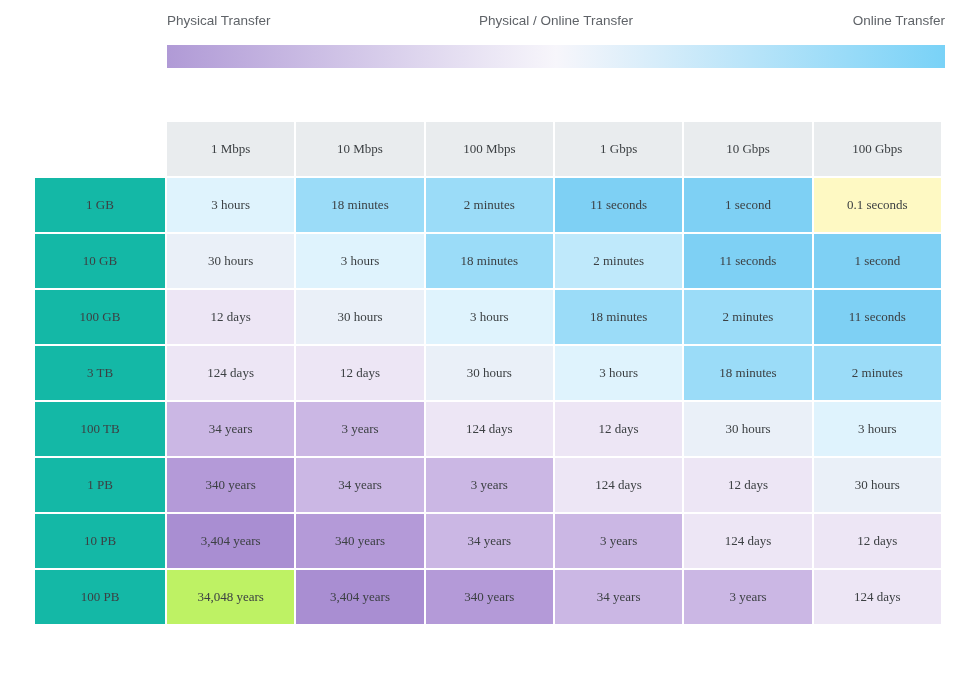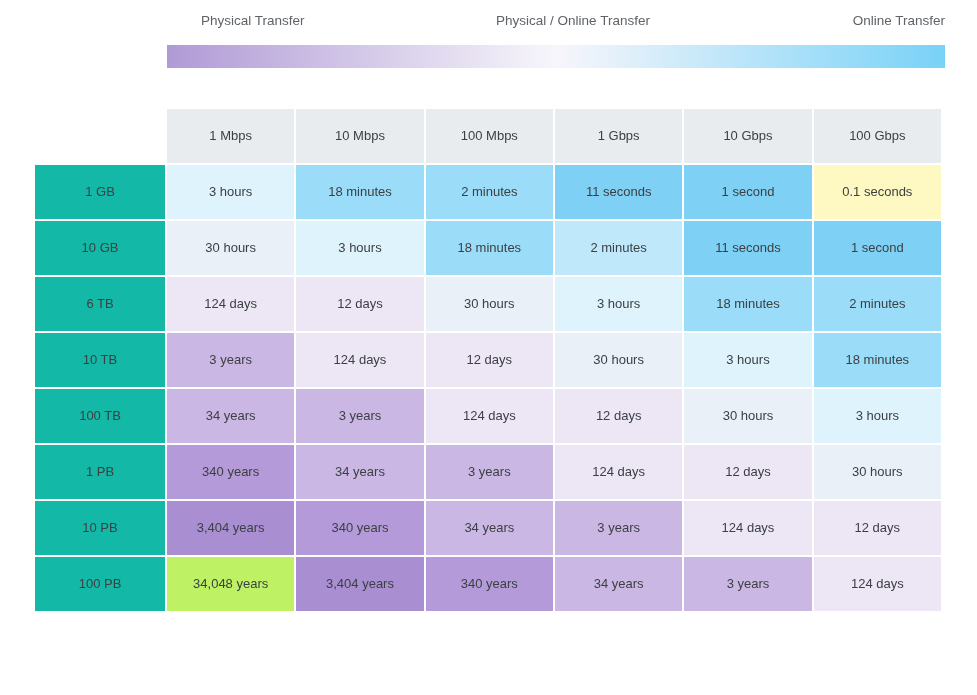--- a/index.html
+++ b/index.html
@@ -29,21 +29,20 @@
     left: 167px;
     top: 10px;
     width: 778px;
   }
   #legend-labels {
     position: relative;
     height: 22px;
     display: flex;
     justify-content: space-between;
     align-items: flex-end;
-    margin-left: 34px;
   }
   .legend-label {
     font-size: 13.5px;
     color: #5f6368;
     line-height: 22px;
     white-space: nowrap;
   }
   .legend-label.center {
     position: absolute;
     left: 50%;
@@ -52,22 +51,23 @@
   #legend-bar {
     margin-top: 13px;
     height: 23px;
     width: 100%;
   }
 
   
   #matrix {
     position: absolute;
     left: 35px;
-    top: 109px;
+    top: 122px;
     width: 910px;
+    font-family: Liberation Serif, serif;
   }
   table.grid {
     border-collapse: separate;
     border-spacing: 2px;
     table-layout: fixed;
     width: 910px;
     margin: -2px;
   }
   table.grid td, table.grid th {
     padding: 0;
@@ -147,36 +147,36 @@
           <tr>
             <th class="rowhead">10 GB</th>
             <td class="cell" style="background: rgb(234, 240, 248);">30 hours</td>
             <td class="cell" style="background: rgb(223, 243, 253);">3 hours</td>
             <td class="cell" style="background: rgb(155, 220, 248);">18 minutes</td>
             <td class="cell" style="background: rgb(191, 233, 251);">2 minutes</td>
             <td class="cell" style="background: rgb(126, 208, 244);">11 seconds</td>
             <td class="cell" style="background: rgb(126, 208, 244);">1 second</td>
           </tr>
           <tr>
-            <th class="rowhead">6 TB</th>
-            <td class="cell" style="background: rgb(237, 230, 245);">124 days</td>
+            <th class="rowhead">100 GB</th>
             <td class="cell" style="background: rgb(237, 230, 245);">12 days</td>
             <td class="cell" style="background: rgb(234, 240, 248);">30 hours</td>
             <td class="cell" style="background: rgb(223, 243, 253);">3 hours</td>
             <td class="cell" style="background: rgb(155, 220, 248);">18 minutes</td>
             <td class="cell" style="background: rgb(155, 220, 248);">2 minutes</td>
-          </tr>
-          <tr>
-            <th class="rowhead">10 TB</th>
-            <td class="cell" style="background: rgb(203, 183, 228);">3 years</td>
-            <td class="cell" style="background: rgb(237, 230, 245);">124 days</td>
-            <td class="cell" style="background: rgb(237, 230, 245);">12 days</td>
-            <td class="cell" style="background: rgb(234, 240, 248);">30 hours</td>
-            <td class="cell" style="background: rgb(223, 243, 253);">3 hours</td>
-            <td class="cell" style="background: rgb(155, 220, 248);">18 minutes</td>
+            <td class="cell" style="background: rgb(126, 208, 244);">11 seconds</td>
+          </tr>
+          <tr>
+            <th class="rowhead">3 TB</th>
+            <td class="cell" style="background: rgb(237, 230, 245);">124 days</td>
+            <td class="cell" style="background: rgb(237, 230, 245);">12 days</td>
+            <td class="cell" style="background: rgb(234, 240, 248);">30 hours</td>
+            <td class="cell" style="background: rgb(223, 243, 253);">3 hours</td>
+            <td class="cell" style="background: rgb(155, 220, 248);">18 minutes</td>
+            <td class="cell" style="background: rgb(155, 220, 248);">2 minutes</td>
           </tr>
           <tr>
             <th class="rowhead">100 TB</th>
             <td class="cell" style="background: rgb(203, 183, 228);">34 years</td>
             <td class="cell" style="background: rgb(203, 183, 228);">3 years</td>
             <td class="cell" style="background: rgb(237, 230, 245);">124 days</td>
             <td class="cell" style="background: rgb(237, 230, 245);">12 days</td>
             <td class="cell" style="background: rgb(234, 240, 248);">30 hours</td>
             <td class="cell" style="background: rgb(223, 243, 253);">3 hours</td>
           </tr>

